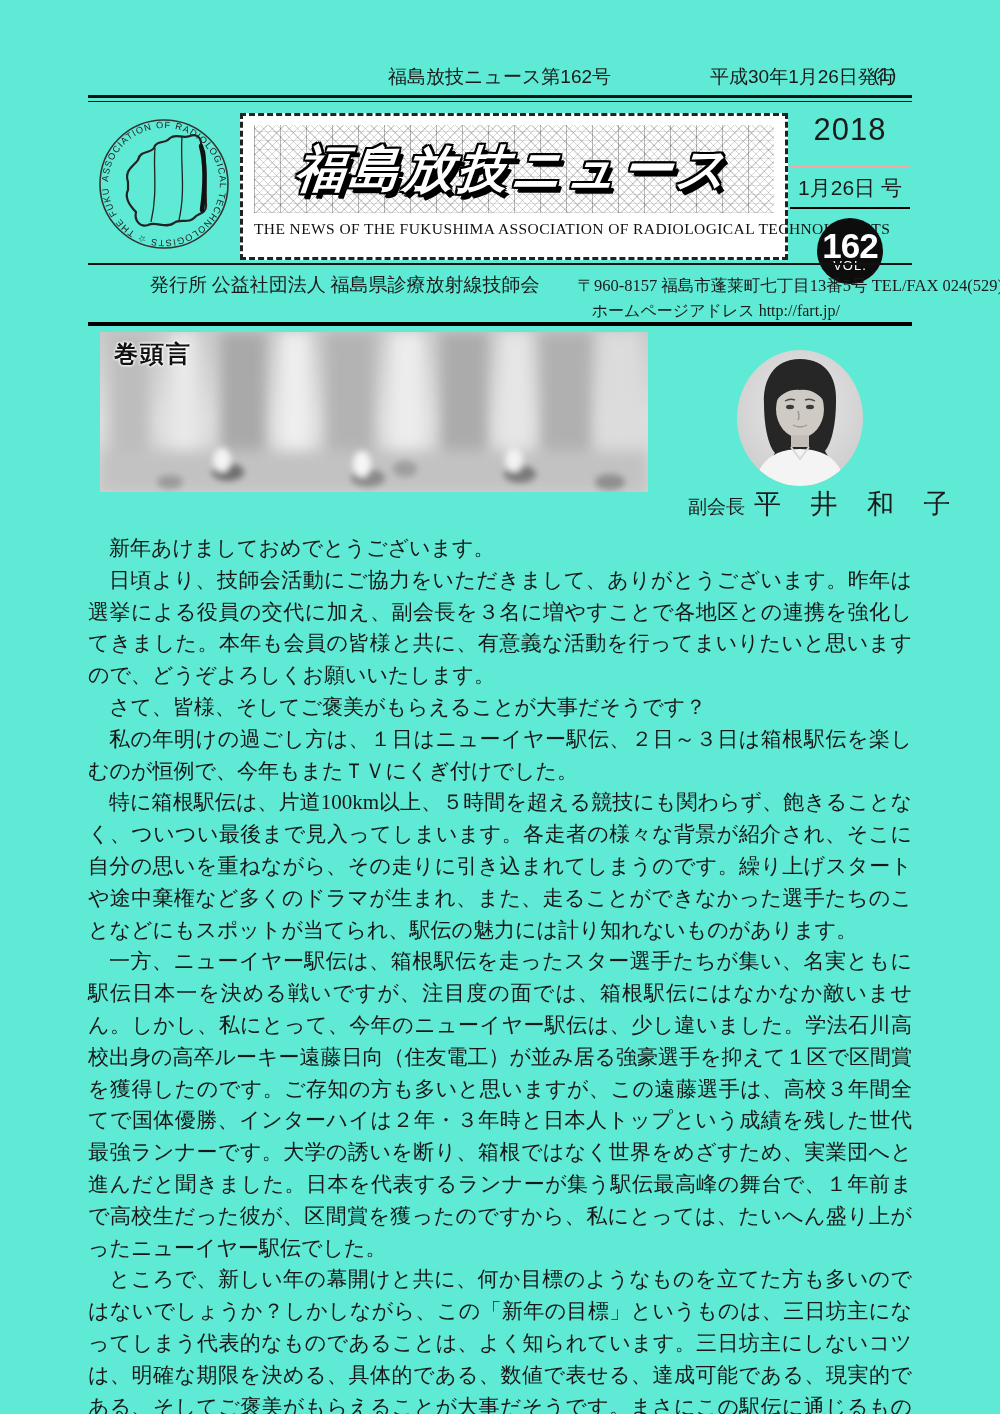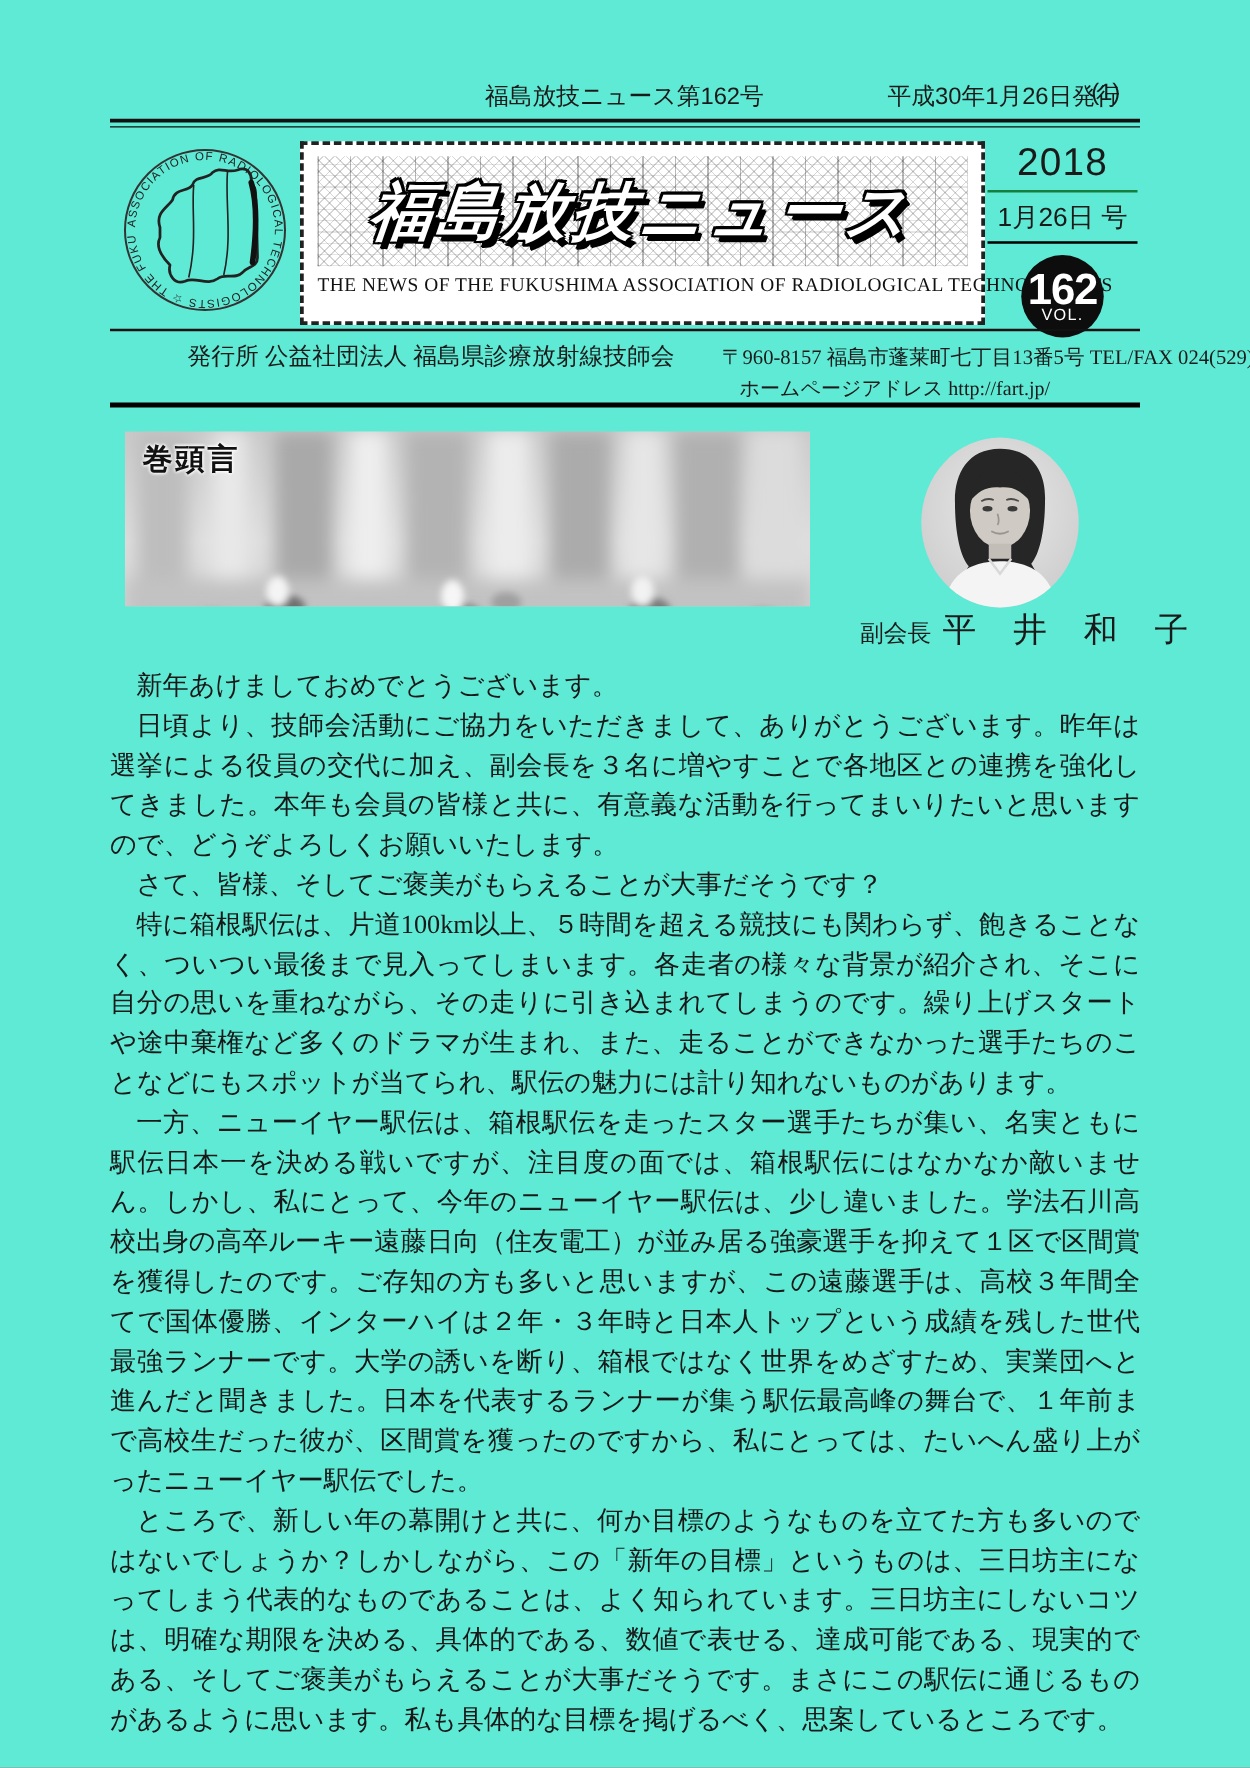--- a/index.html
+++ b/index.html
@@ -42,39 +42,39 @@
     text-shadow:
       -2px -2px 0 #000, 2px -2px 0 #000, -2px 2px 0 #000, 2px 2px 0 #000,
       -2px 0 0 #000, 2px 0 0 #000, 0 -2px 0 #000, 0 2px 0 #000,
       4px 5px 0 #000, 5px 6px 0 #000;
   }
   .mast-sub {
     margin-top:7px; text-align:center; font-size:15.5px; letter-spacing:0.4px;
     white-space:nowrap; color:#111;
   }
   .mast-right { position:absolute; top:112px; left:790px; width:120px; text-align:center; }
-  .mast-year { font-size:31px; letter-spacing:1px; padding-bottom:4px; border-bottom:2px solid #15803d; }
+  .mast-year { font-size:31px; letter-spacing:1px; padding-bottom:18px; border-bottom:2px solid #fca5a5; }
   .mast-issue { font-size:21px; padding:6px 0 5px 0; border-bottom:2px solid #000000; white-space:nowrap; }
   .vol-circle {
     width:66px; height:66px; margin:9px auto 0 auto; background:#0d0d0d; border-radius:50%;
     display:flex; flex-direction:column; align-items:center; justify-content:center;
     color:#fff;
   }
   .vol-num { font-size:35px; font-weight:bold; letter-spacing:-1px; line-height:30px; }
   .vol-label { font-size:13px; letter-spacing:1px; line-height:12px; margin-top:-1px; }
 
   .rule-thin  { position:absolute; top:263px; left:88px; width:824px; border-top:2px solid #111; }
   .publisher-row { position:absolute; top:272px; left:88px; width:824px; white-space:nowrap; }
   .pub-issuer { margin-left:62px; font-size:19px; }
   .pub-address { margin-left:38px; font-size:16.5px; }
   .pub-home { position:absolute; top:301px; left:0; width:840px; text-align:right; font-size:16px; }
   .rule-thick { position:absolute; top:322px; left:88px; width:824px; border-top:4px solid #000; }
 
   
-  .banner { position:absolute; top:345px; left:100px; width:548px; height:140px; overflow:hidden; }
+  .banner { position:absolute; top:332px; left:100px; width:548px; height:160px; overflow:hidden; }
   .banner svg { position:absolute; inset:0; }
   .kantougen {
     position:absolute; top:6px; left:14px; font-size:24px; font-weight:bold; color:#111;
     text-shadow:0 0 3px #fff, 0 0 3px #fff, 0 0 3px #fff; letter-spacing:2px;
   }
   .feature-title {
     position:absolute; top:38px; left:0; width:100%; text-align:center;
     font-weight:900; font-size:66px; letter-spacing:16px; text-indent:16px;
     color:#0a0a0a; white-space:nowrap;
     text-shadow:
@@ -221,19 +221,20 @@
 
   <div class="author-row">
     <span class="author-title sans">副会長</span>
     <span class="author-name sans">平 井 和 子</span>
   </div>
 
   <div class="article">
     <p>新年あけましておめでとうございます。</p>
     <p>日頃より、技師会活動にご協力をいただきまして、ありがとうございます。昨年は選挙による役員の交代に加え、副会長を３名に増やすことで各地区との連携を強化してきました。本年も会員の皆様と共に、有意義な活動を行ってまいりたいと思いますので、どうぞよろしくお願いいたします。</p>
     <p>さて、皆様、そしてご褒美がもらえることが大事だそうです？</p>
+    <p>私の年明けの過ごし方は、１日はニューイヤー駅伝、２日～３日は箱根駅伝を楽しむのが恒例で、今年もまたＴＶにくぎ付けでした。</p>
     <p>特に箱根駅伝は、片道100km以上、５時間を超える競技にも関わらず、飽きることなく、ついつい最後まで見入ってしまいます。各走者の様々な背景が紹介され、そこに自分の思いを重ねながら、その走りに引き込まれてしまうのです。繰り上げスタートや途中棄権など多くのドラマが生まれ、また、走ることができなかった選手たちのことなどにもスポットが当てられ、駅伝の魅力には計り知れないものがあります。</p>
     <p>一方、ニューイヤー駅伝は、箱根駅伝を走ったスター選手たちが集い、名実ともに駅伝日本一を決める戦いですが、注目度の面では、箱根駅伝にはなかなか敵いません。しかし、私にとって、今年のニューイヤー駅伝は、少し違いました。学法石川高校出身の高卒ルーキー遠藤日向（住友電工）が並み居る強豪選手を抑えて１区で区間賞を獲得したのです。ご存知の方も多いと思いますが、この遠藤選手は、高校３年間全てで国体優勝、インターハイは２年・３年時と日本人トップという成績を残した世代最強ランナーです。大学の誘いを断り、箱根ではなく世界をめざすため、実業団へと進んだと聞きました。日本を代表するランナーが集う駅伝最高峰の舞台で、１年前まで高校生だった彼が、区間賞を獲ったのですから、私にとっては、たいへん盛り上がったニューイヤー駅伝でした。</p>
     <p>ところで、新しい年の幕開けと共に、何か目標のようなものを立てた方も多いのではないでしょうか？しかしながら、この「新年の目標」というものは、三日坊主になってしまう代表的なものであることは、よく知られています。三日坊主にしないコツは、明確な期限を決める、具体的である、数値で表せる、達成可能である、現実的である、そしてご褒美がもらえることが大事だそうです。まさにこの駅伝に通じるものがあるように思います。私も具体的な目標を掲げるべく、思案しているところです。</p>
 
   </div>
 
 </div>
 
 </body></html>

